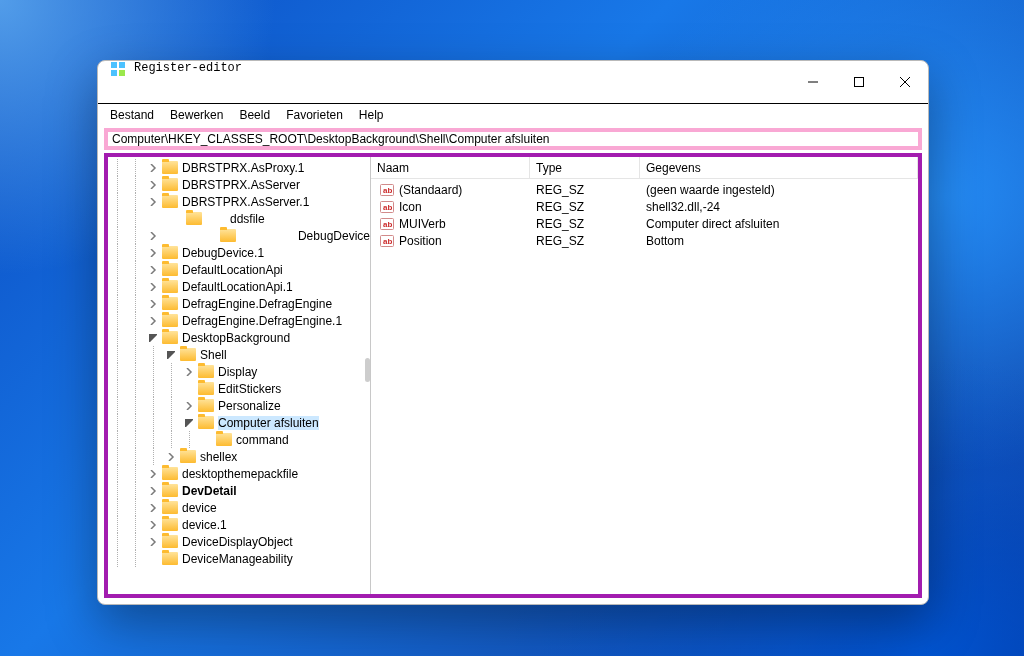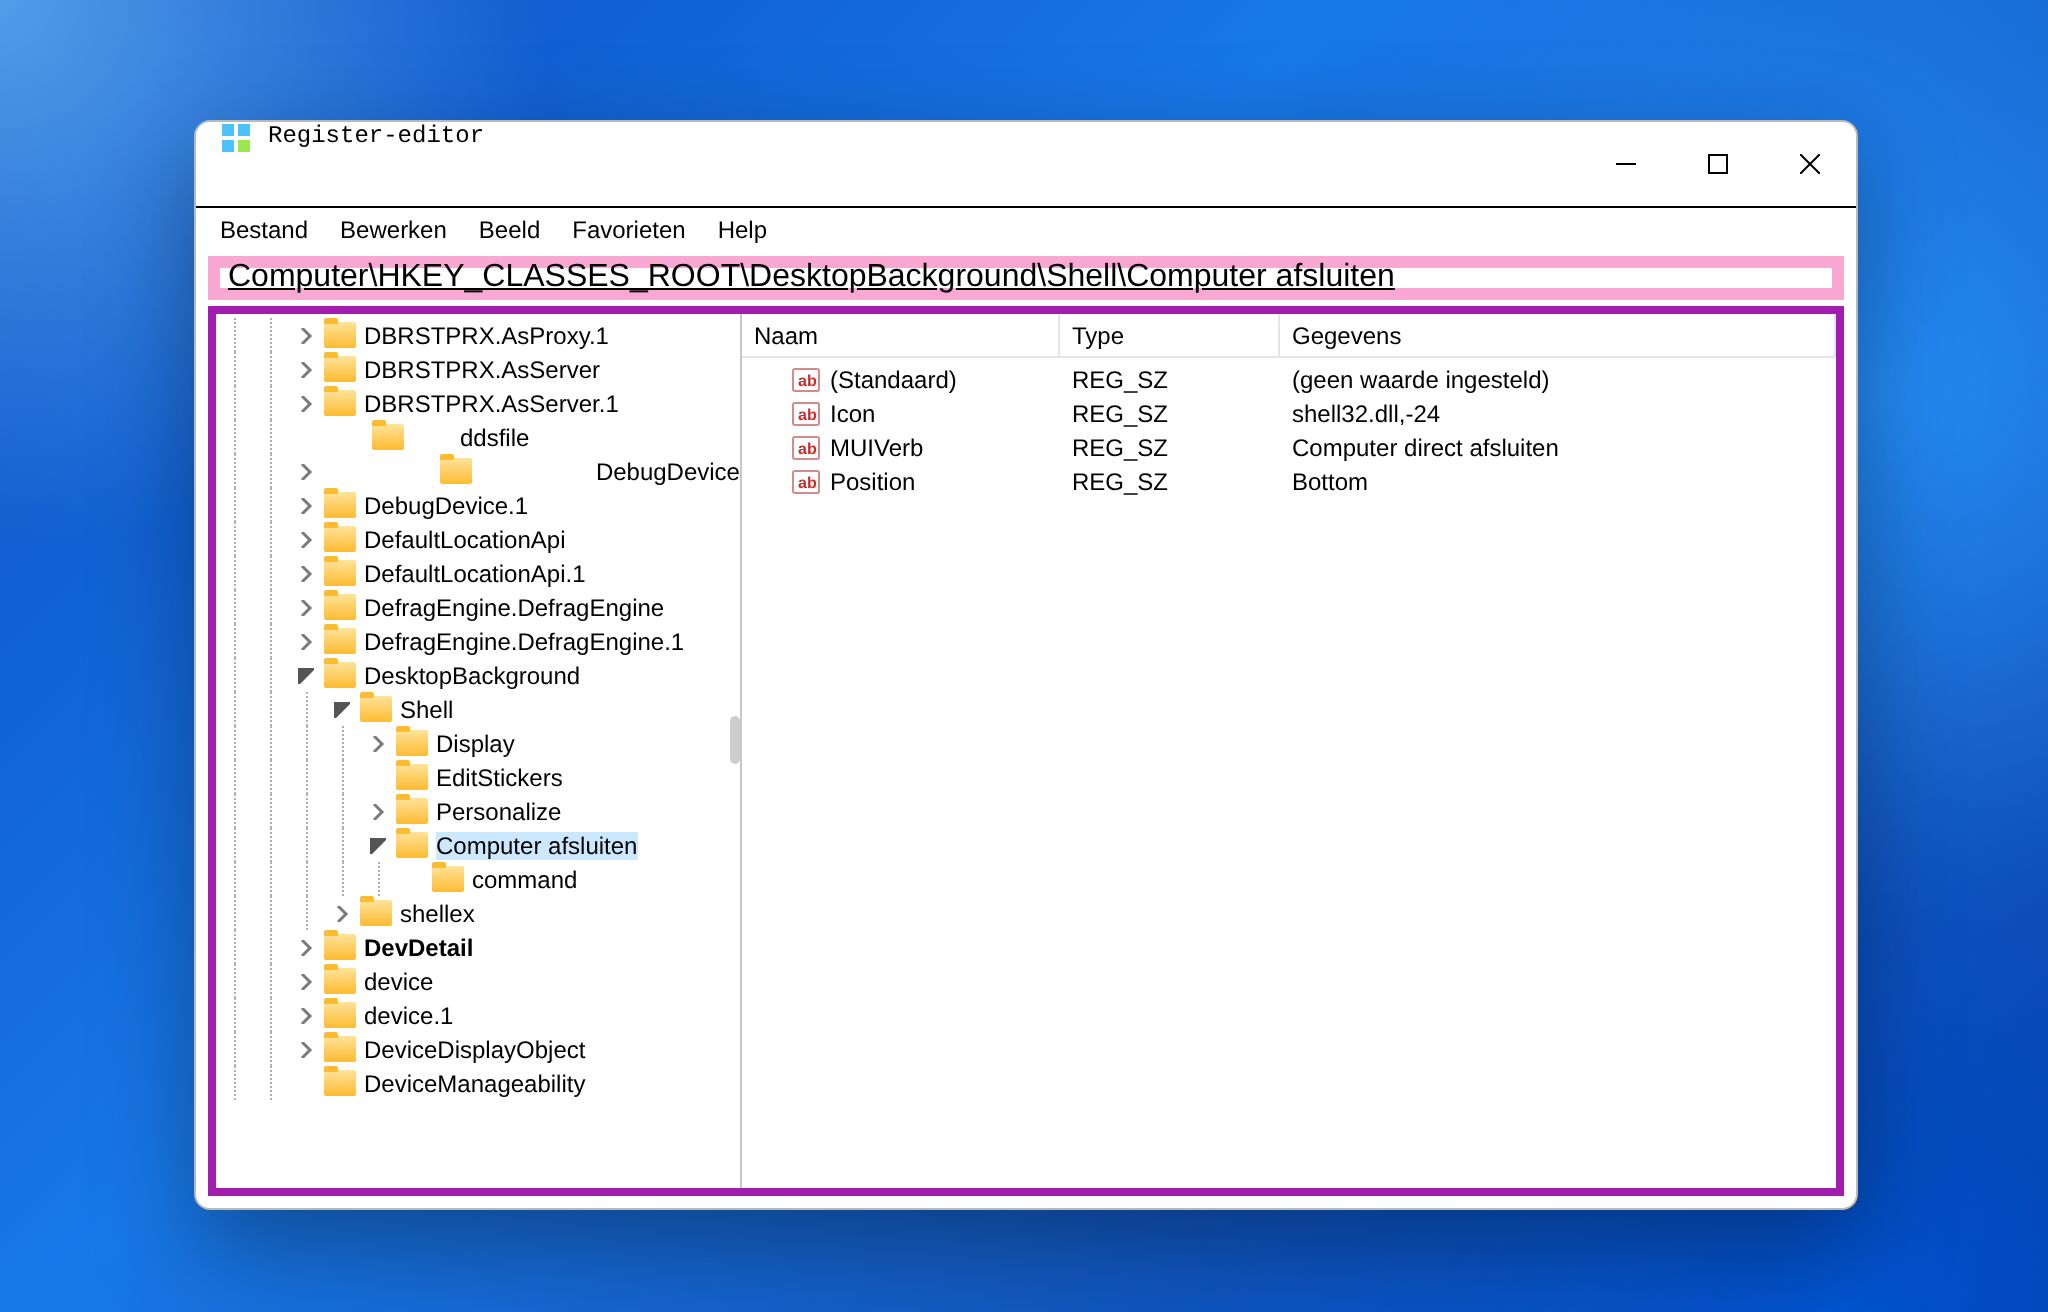--- a/index.html
+++ b/index.html
@@ -20,40 +20,40 @@
   }
   .titlebar { height: 42px; display: flex; align-items: flex-start; padding-left: 12px; font-family: Liberation Mono, monospace; }
   .titlebar .app-icon { width: 16px; height: 16px; margin-right: 8px; display:flex; }
   .titlebar .app-icon svg { width:16px; height:16px; }
   .titlebar .title { font-size: 12px; }
   .winbtns { margin-left: auto; display: flex; height: 100%; }
   .winbtn { width: 46px; display: flex; align-items: center; justify-content: center; cursor: default; }
   .winbtn svg { width: 10px; height: 10px; stroke: #000; stroke-width: 1; fill: none; }
   .menubar { height: 22px; display: flex; align-items: center; padding: 0 4px; border-top: 1px solid #000000; }
   .menubar span { padding: 2px 8px; cursor: default; }
-  .addr { height: 22px; border: 6px solid #f9a8d4; margin: 3px 6px; padding: 2px 4px; font-size: 16px; display:flex; align-items:center;text-decoration:underline; }
+  .addr { height: 22px; border: 4px solid #f9a8d4; margin: 3px 6px; padding: 2px 4px; font-size: 12px; display:flex; align-items:center; }
   .main { flex: 1; display: flex; min-height: 0; margin: 0 6px 6px 6px; border: 4px solid #a21caf; background:#fff; }
   .tree { width: 263px; border-right: 1px solid #c8c8c8; overflow: hidden; position: relative; }
   .tree-inner { padding: 2px 0; }
   .node { height: 17px; display: flex; align-items: center; white-space: nowrap; position: relative; }
   .exp { width: 14px; height: 14px; display:flex; align-items:center; justify-content:center; margin-right: 2px; color:#7a7a7a; }
   .exp svg { width:8px; height:8px; stroke:#7a7a7a; stroke-width:1.5; fill:none; }
   .exp.down svg { fill:#555; stroke:#555; }
   .folder { width: 16px; height: 13px; margin-right: 4px; background: linear-gradient(#ffe39a,#fdbb30); border-radius: 1px; position:relative; }
   .folder::before { content:""; position:absolute; top:-2px; left:0; width:7px; height:3px; background:#fdbb30; border-radius:1px 1px 0 0; }
   .node-label { font-size: 12px; }
   .node.selected .node-label { background:#cce8ff; }
   .dots { position:absolute; left:0; top:0; bottom:0; border-left:1px dotted #b0b0b0; }
   .list { flex:1; display:flex; flex-direction:column; min-width:0; }
   .listhdr { height: 22px; display:flex; align-items:center; border-bottom:1px solid #e5e5e5; font-size:12px; }
   .listhdr div { padding: 0 6px; border-right:1px solid #e5e5e5; height:100%; display:flex; align-items:center; }
   .listbody { flex:1; padding-top:2px; }
   .row { height:17px; display:flex; align-items:center; }
   .row .cell { padding: 0 6px; overflow:hidden; text-overflow:ellipsis; white-space:nowrap; }
-  .valicon { width:16px; height:16px; margin-left:18px; margin-right:4px; display:flex; align-items:center; justify-content:center; }
+  .valicon { width:16px; height:16px; margin-left:2px; margin-right:4px; display:flex; align-items:center; justify-content:center; }
   .valicon svg { width:16px; height:16px; }
   .col-name { width: 159px; display:flex; align-items:center; }
   .col-type { width: 110px; }
   .col-data { flex: 1; }
   .splitter { position:absolute; right:-3px; top:0; width:6px; height:100%; cursor:col-resize; }
   .thumb { position:absolute; right:0; top:46%; width:5px; height:24px; background:#cdcdcd; border-radius:3px; }
 </style>
 </head>
 <body>
 
@@ -295,20 +295,31 @@
             <div class="dots" style="left: 27px;"></div>
             <div class="dots" style="left: 45px;"></div>
             <span class="exp">
               <svg viewBox="0 0 8 8">
                 <polyline points="2,0 6,4 2,8"></polyline>
               </svg>
             </span>
             <span class="folder"></span>
             <span class="node-label">shellex</span>
           </div>
+          <div class="node" style="padding-left: 38px;">
+            <div class="dots" style="left: 9px;"></div>
+            <div class="dots" style="left: 27px;"></div>
+            <span class="exp">
+              <svg viewBox="0 0 8 8">
+                <polyline points="2,0 6,4 2,8"></polyline>
+              </svg>
+            </span>
+            <span class="folder"></span>
+            <span class="node-label">desktopthemepackfile</span>
+          </div>
           <div class="node" style="padding-left: 38px; font-weight: bold;">
             <div class="dots" style="left: 9px;"></div>
             <div class="dots" style="left: 27px;"></div>
             <span class="exp">
               <svg viewBox="0 0 8 8">
                 <polyline points="2,0 6,4 2,8"></polyline>
               </svg>
             </span>
             <span class="folder"></span>
             <span class="node-label">DevDetail</span>

